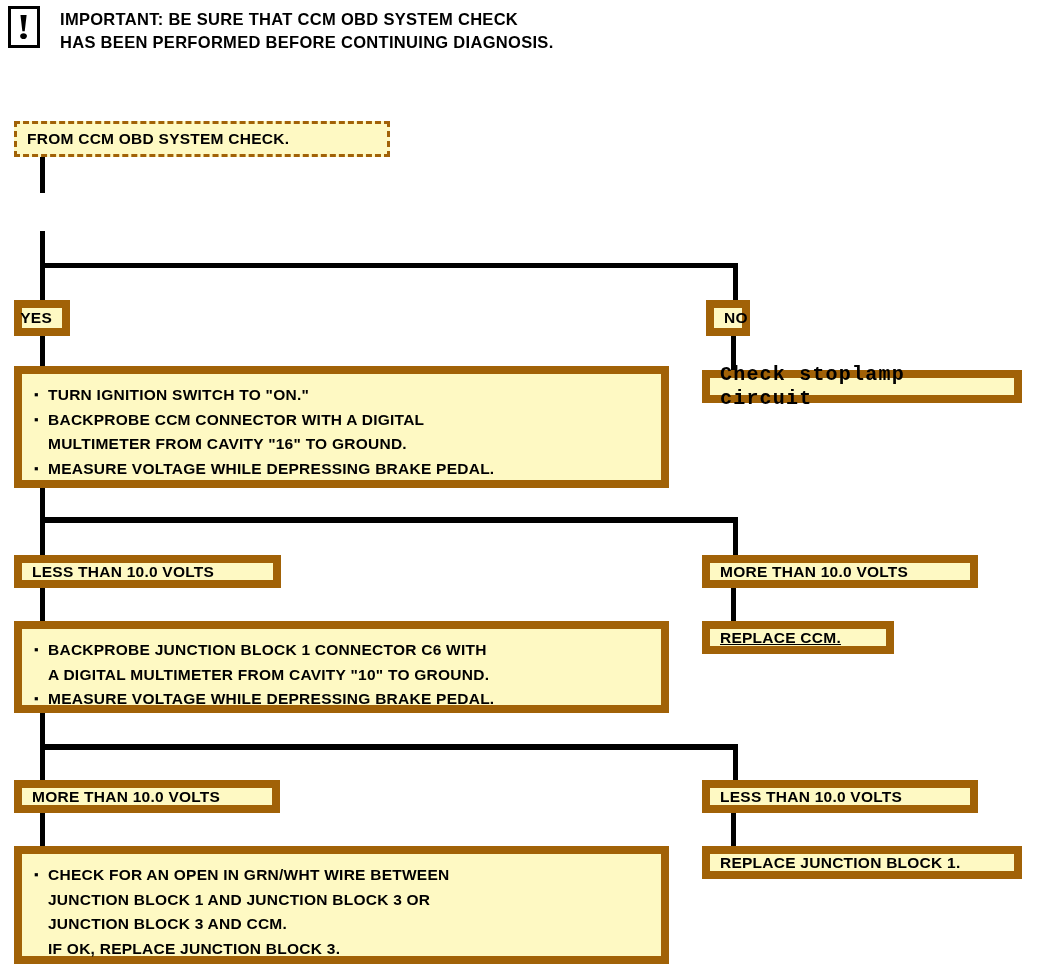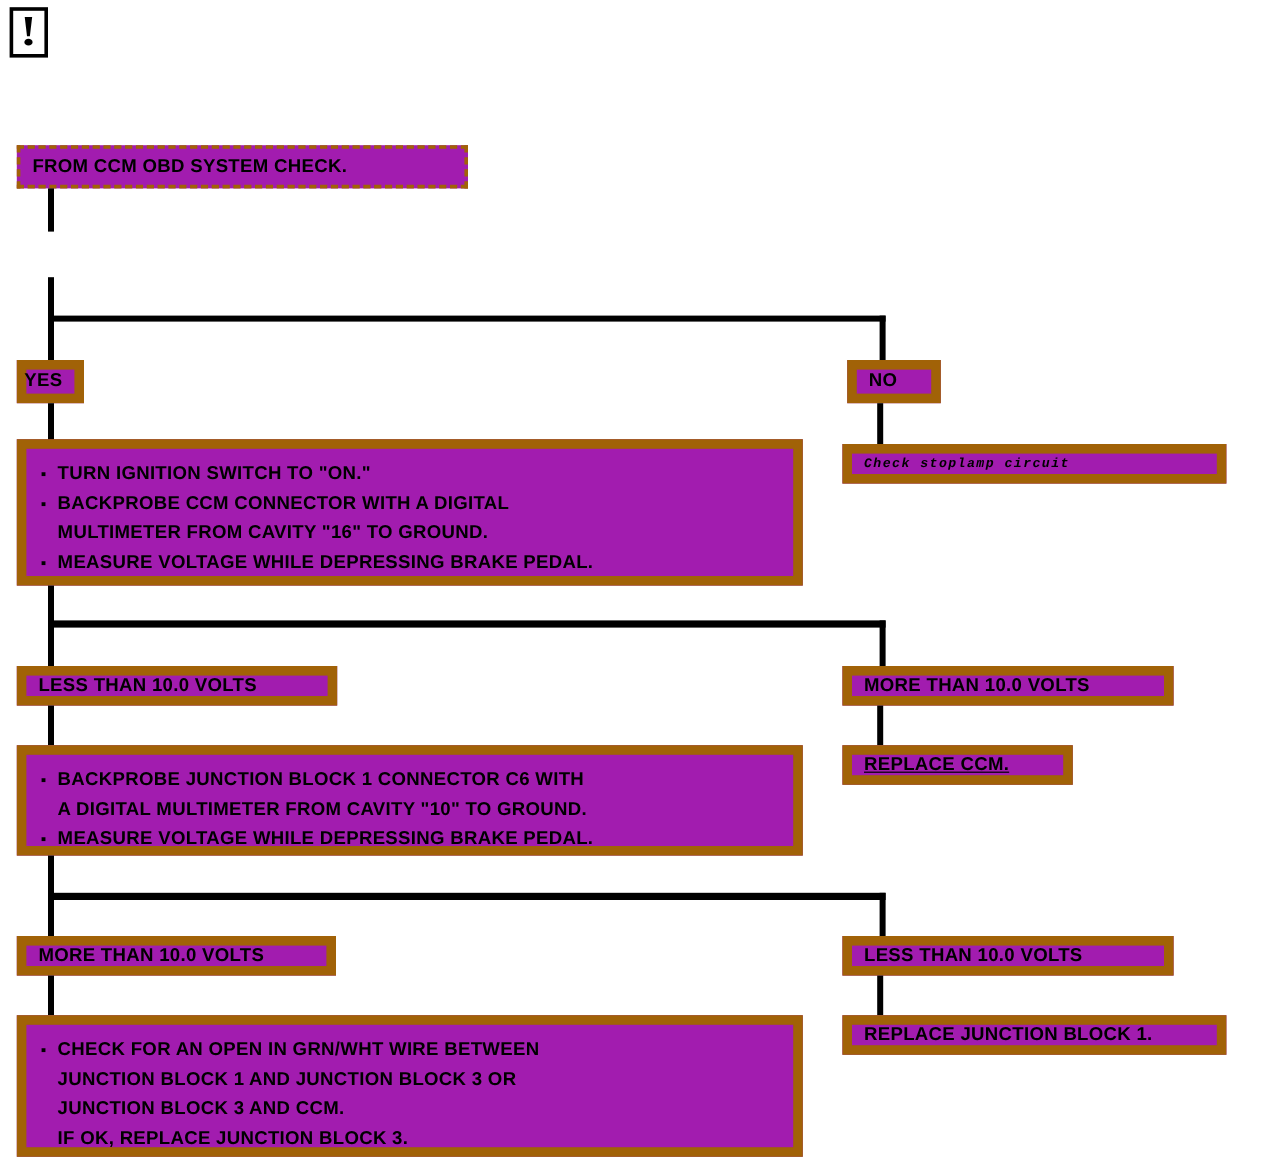--- a/index.html
+++ b/index.html
@@ -43,21 +43,21 @@
     font-weight: bold;
     letter-spacing: 0.3px;
     line-height: 23px;
     color: #000;
     white-space: pre-line;
   }
 
   
   .box {
     position: absolute;
-    background: #a21caf;
+    background: #fef9c3;
     border: 8px solid #a16207;
     color: #000;
     display: flex;
     align-items: center;
   }
   .box.dashed {
     border-style: dashed;
     border-width: 3px;
   }
   .box .txt {
@@ -91,57 +91,58 @@
     padding-left: 4px;
   }
   .bullet-row .btext {
     flex: 1 1 auto;
     white-space: pre-line;
   }
 
   
   .box.mono .txt {
     font-family: "Liberation Mono", monospace;
-    font-size: 11px;
+    font-size: 20px;
     font-weight: bold;
     letter-spacing: 1.2px;
-    font-style: italic;
   }
 
   
   .ln {
     position: absolute;
     background: #000;
   }
 </style>
 </head>
 <body>
 
 <div id="page">
 
   <div class="warn-icon">
     <span class="bang">!</span>
   </div>
+  <div class="warn-text">IMPORTANT: BE SURE THAT CCM OBD SYSTEM CHECK
+HAS BEEN PERFORMED BEFORE CONTINUING DIAGNOSIS.</div>
 
   <div class="box dashed" style="left:14px; top:121px; width:376px; height:36px;">
     <span class="txt">FROM CCM OBD SYSTEM CHECK.</span>
   </div>
 
   <div class="ln" style="left:40px; top:157px; width:5px; height:36px;"></div>
 
 
   <div class="ln" style="left:40px; top:231px; width:5px; height:37px;"></div>
   <div class="ln" style="left:40px; top:263px; width:698px; height:5px;"></div>
   <div class="ln" style="left:40px; top:263px; width:5px; height:37px;"></div>
   <div class="ln" style="left:733px; top:263px; width:5px; height:37px;"></div>
 
   <div class="box" style="left:14px; top:300px; width:56px; height:36px;justify-content:flex-end;">
     <span class="txt">YES</span>
   </div>
-  <div class="box" style="left:706px; top:300px; width:78px; height:36px;">
+  <div class="box" style="left:706px; top:300px; width:44px; height:36px;">
     <span class="txt">NO</span>
   </div>
 
   <div class="ln" style="left:40px; top:336px; width:5px; height:32px;"></div>
   <div class="ln" style="left:731px; top:336px; width:5px; height:34px;"></div>
 
   <div class="box mono" style="left:702px; top:370px; width:320px; height:33px;">
     <span class="txt">Check stoplamp circuit</span>
   </div>
 

